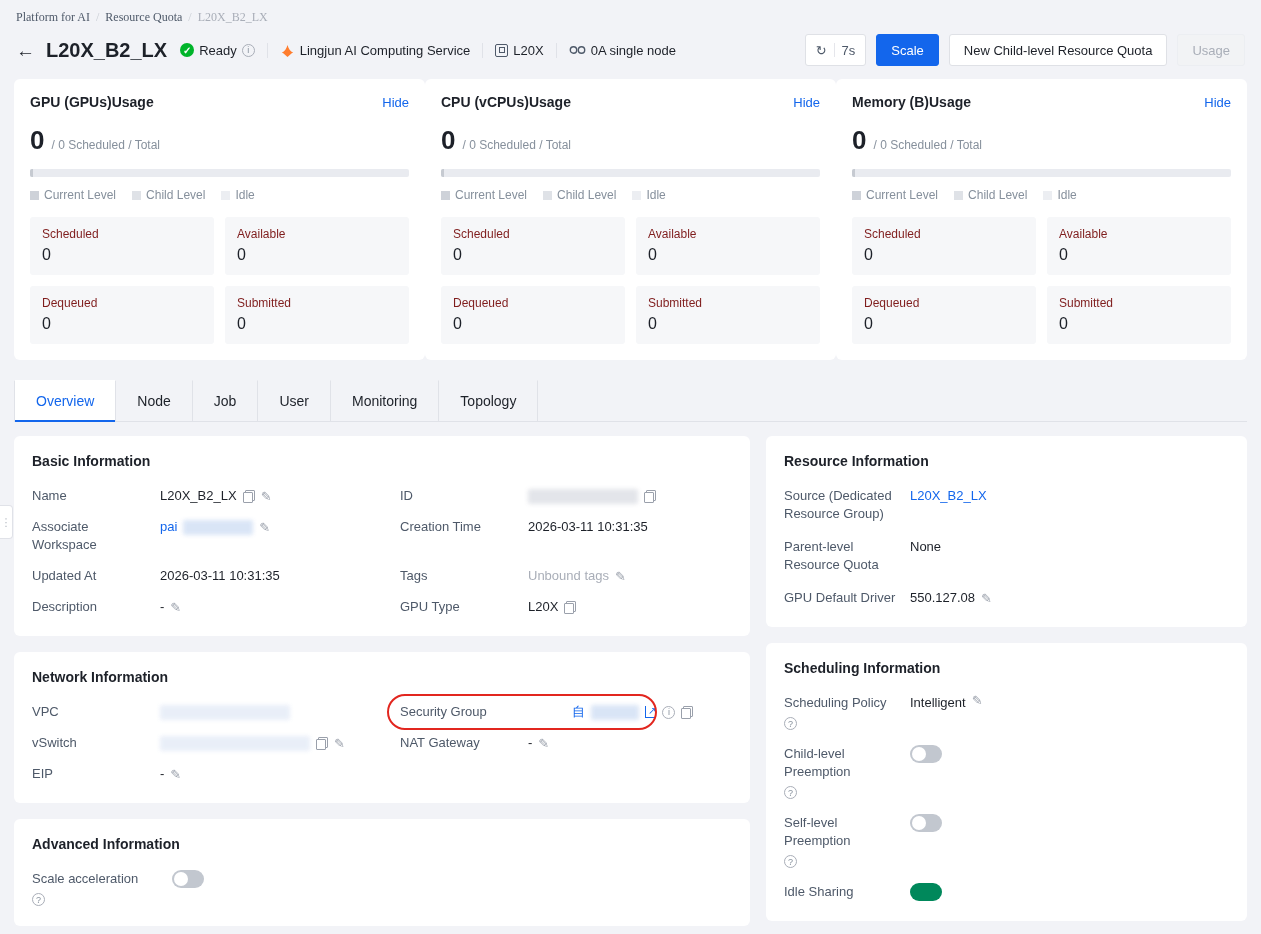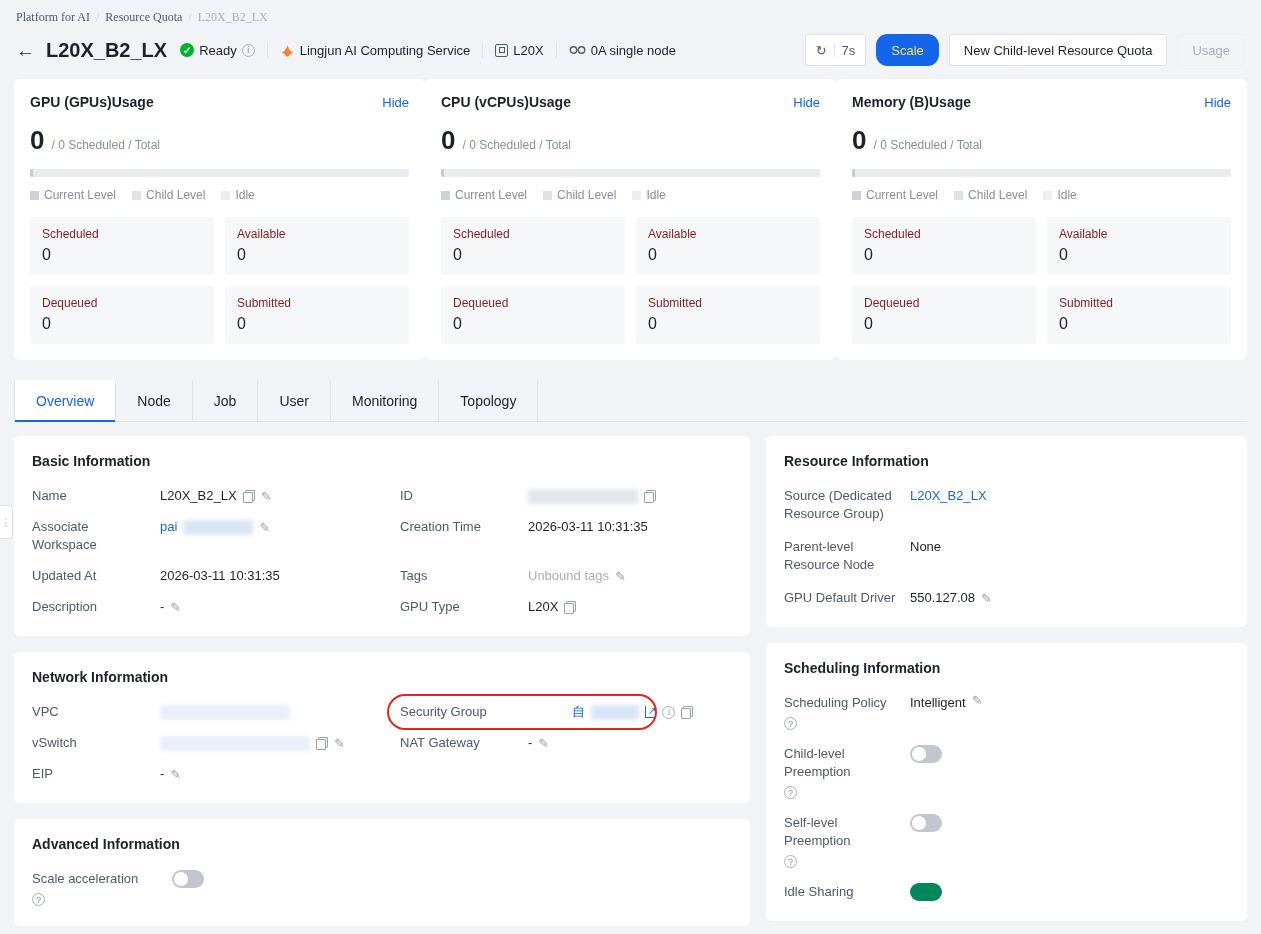--- a/index.html
+++ b/index.html
@@ -24,21 +24,21 @@
     font-size: 10px; font-weight: 700; display: inline-flex; align-items: center; justify-content: center; }
   .q-icon { width: 13px; height: 13px; border-radius: 50%; border: 1px solid #a9aeb8; color: #86909c;
     font-size: 9px; display: inline-flex; align-items: center; justify-content: center; flex: 0 0 auto; cursor: pointer; }
   .v-divider { width: 1px; height: 15px; background: #e0e2e8; margin: 0 3px; }
   .chip-icon { width: 13px; height: 13px; border: 1.5px solid #4e5969; border-radius: 2px; position: relative; display: inline-block; }
   .chip-icon::after { content: ''; position: absolute; inset: 2.5px; border: 1px solid #4e5969; }
   .header-actions { margin-left: auto; display: flex; gap: 10px; align-items: center; }
   .btn { height: 32px; padding: 0 14px; border: 1px solid #dfe1e6; background: #fff; border-radius: 3px;
     font-size: 13px; color: #1d2129; display: inline-flex; align-items: center; gap: 7px; cursor: pointer;
     font-family: "Liberation Sans", sans-serif; }
-  .btn.primary { background: #1366ec; border-color: #1366ec; color: #fde047; border-radius: 11px; }
+  .btn.primary { background: #1366ec; border-color: #1366ec; color: #ffffff; }
   .btn.disabled { background: #f2f3f5; color: #a9aeb8; border-color: #eceef2; cursor: not-allowed; }
   .btn.refresh { color: #4e5969; padding: 0 10px; }
   .btn.refresh .mini-div { width: 1px; height: 14px; background: #e5e6eb; }
 
   
   .cards-row { display: flex; padding: 0 14px; }
   .usage-card { flex: 1; background: #fff; border-radius: 6px; padding: 15px 16px 16px; }
   .card-head { display: flex; justify-content: space-between; align-items: center; }
   .card-title { font-size: 14px; font-weight: 700; }
   .hide-link { color: #1366ec; font-size: 13px; cursor: pointer; }
@@ -434,21 +434,21 @@
     <div class="card">
       <div class="section-title">Resource Information</div>
       <div class="fields-col">
         <div class="field">
           <div class="f-label" style="flex-basis:126px">Source (Dedicated Resource Group)</div>
           <div class="f-value">
               <span class="link">L20X_B2_LX</span>
             </div>
         </div>
         <div class="field">
-          <div class="f-label" style="flex-basis:126px">Parent-level Resource Node</div>
+          <div class="f-label" style="flex-basis:126px">Parent-level Resource Quota</div>
           <div class="f-value">
               <span>None</span>
             </div>
         </div>
         <div class="field">
           <div class="f-label" style="flex-basis:126px">GPU Default Driver</div>
           <div class="f-value">
             <span>550.127.08</span>
             <span class="edit-icon">✎</span>
           </div>

